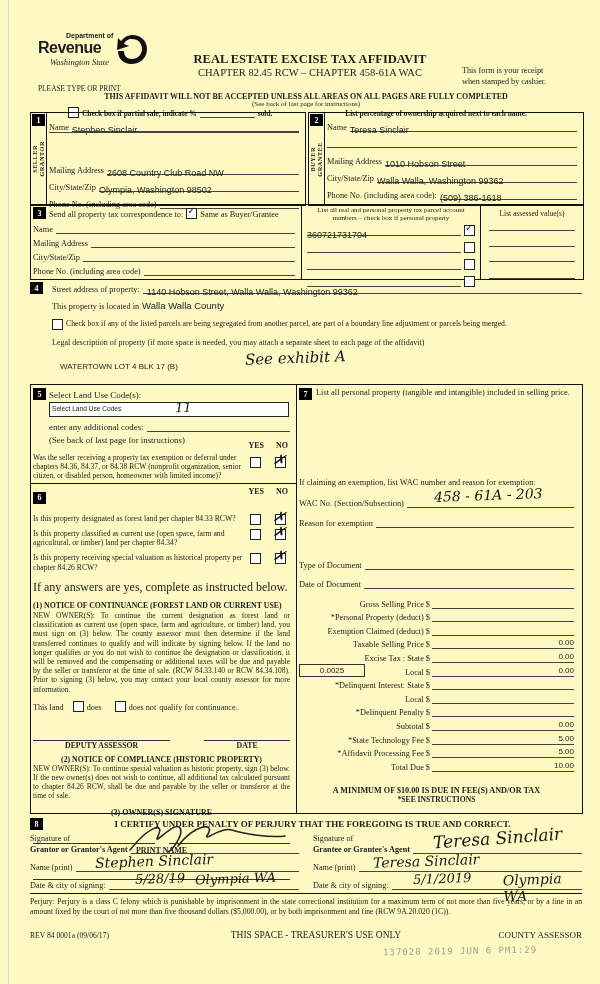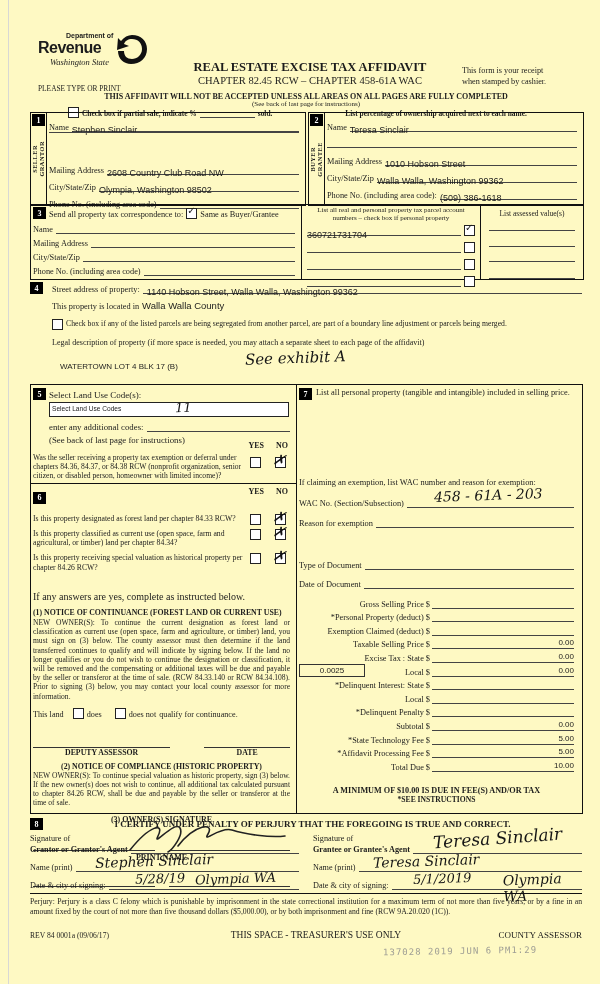--- a/index.html
+++ b/index.html
@@ -50,21 +50,21 @@
         <div style="font-size:16px;font-weight:bold;letter-spacing:-.5px;font-family:'Liberation Sans',sans-serif;">Revenue</div>
         <div style="font-size:8.5px;font-style:italic;margin-left:12px;">Washington State</div>
       </div>
       <svg width="34" height="34" viewBox="0 0 34 34">
         <path d="M17 2 C26 2 32 8 32 16 C32 25 25 31 16 31 C9 31 3 26 3 18 L9 18 C9 23 12 26 17 26 C22 26 27 22 27 16 C27 10 23 6 17 6 C13 6 10 8 9 11 L14 13 L2 17 L3 5 L6 8 C9 4 13 2 17 2 Z" fill="#111"></path>
       </svg>
     </div>
   </div>
   <div class="abs sm" style="left:38px;top:84px;">PLEASE TYPE OR PRINT</div>
 
-  <div class="abs ctr" style="left:150px;top:60px;width:320px;">
+  <div class="abs ctr" style="left:150px;top:52px;width:320px;">
     <div class="b" style="font-size:12.5px;">REAL ESTATE EXCISE TAX AFFIDAVIT</div>
     <div style="font-size:10.5px;">CHAPTER 82.45 RCW – CHAPTER 458-61A WAC</div>
   </div>
   <div class="abs" style="left:462px;top:66px;width:120px;font-size:8.2px;line-height:1.3;">
     <div>This form is your receipt</div>
     <div>when stamped by cashier.</div>
   </div>
   <div class="abs ctr b" style="left:30px;top:92px;width:552px;font-size:8px;">THIS AFFIDAVIT WILL NOT BE ACCEPTED UNLESS ALL AREAS ON ALL PAGES ARE FULLY COMPLETED</div>
   <div class="abs ctr" style="left:30px;top:100px;width:552px;font-size:7px;">(See back of last page for instructions)</div>
 
@@ -271,21 +271,21 @@
       </div>
       <div style="display:flex;margin-top:6px;align-items:flex-start;">
         <div class="sm" style="flex:1;font-size:7.7px;line-height:1.2;">Is this property receiving special valuation as historical property per chapter 84.26 RCW?</div>
         <span class="cb" style="margin:0 14px 0 4px;">
             <span class="hx"></span>
           </span>
         <span class="cb" style="margin-right:4px;">
             <span class="hx">✗</span>
           </span>
       </div>
-      <div class="sm" style="margin-top:19px;font-size:10px;">If any answers are yes, complete as instructed below.</div>
+      <div class="sm" style="margin-top:8px;font-size:12px;">If any answers are yes, complete as instructed below.</div>
       <div class="b" style="margin-top:6px;font-size:7.8px;">(1) NOTICE OF CONTINUANCE (FOREST LAND OR CURRENT USE)</div>
       <div class="notice" style="margin-top:1px;">NEW OWNER(S): To continue the current designation as forest land or classification as current use (open space, farm and agriculture, or timber) land, you must sign on (3) below. The county assessor must then determine if the land transferred continues to qualify and will indicate by signing below. If the land no longer qualifies or you do not wish to continue the designation or classification, it will be removed and the compensating or additional taxes will be due and payable by the seller or transferor at the time of sale. (RCW 84.33.140 or RCW 84.34.108). Prior to signing (3) below, you may contact your local county assessor for more information.</div>
       <div class="frow" style="margin-top:7px;font-size:8.2px;">
         <span>This land</span>
         <span class="cb" style="margin-left:6px;"></span>
         <span>does</span>
         <span class="cb" style="margin-left:10px;"></span>
         <span>does not</span>
         <span>qualify for continuance.</span>
       </div>

